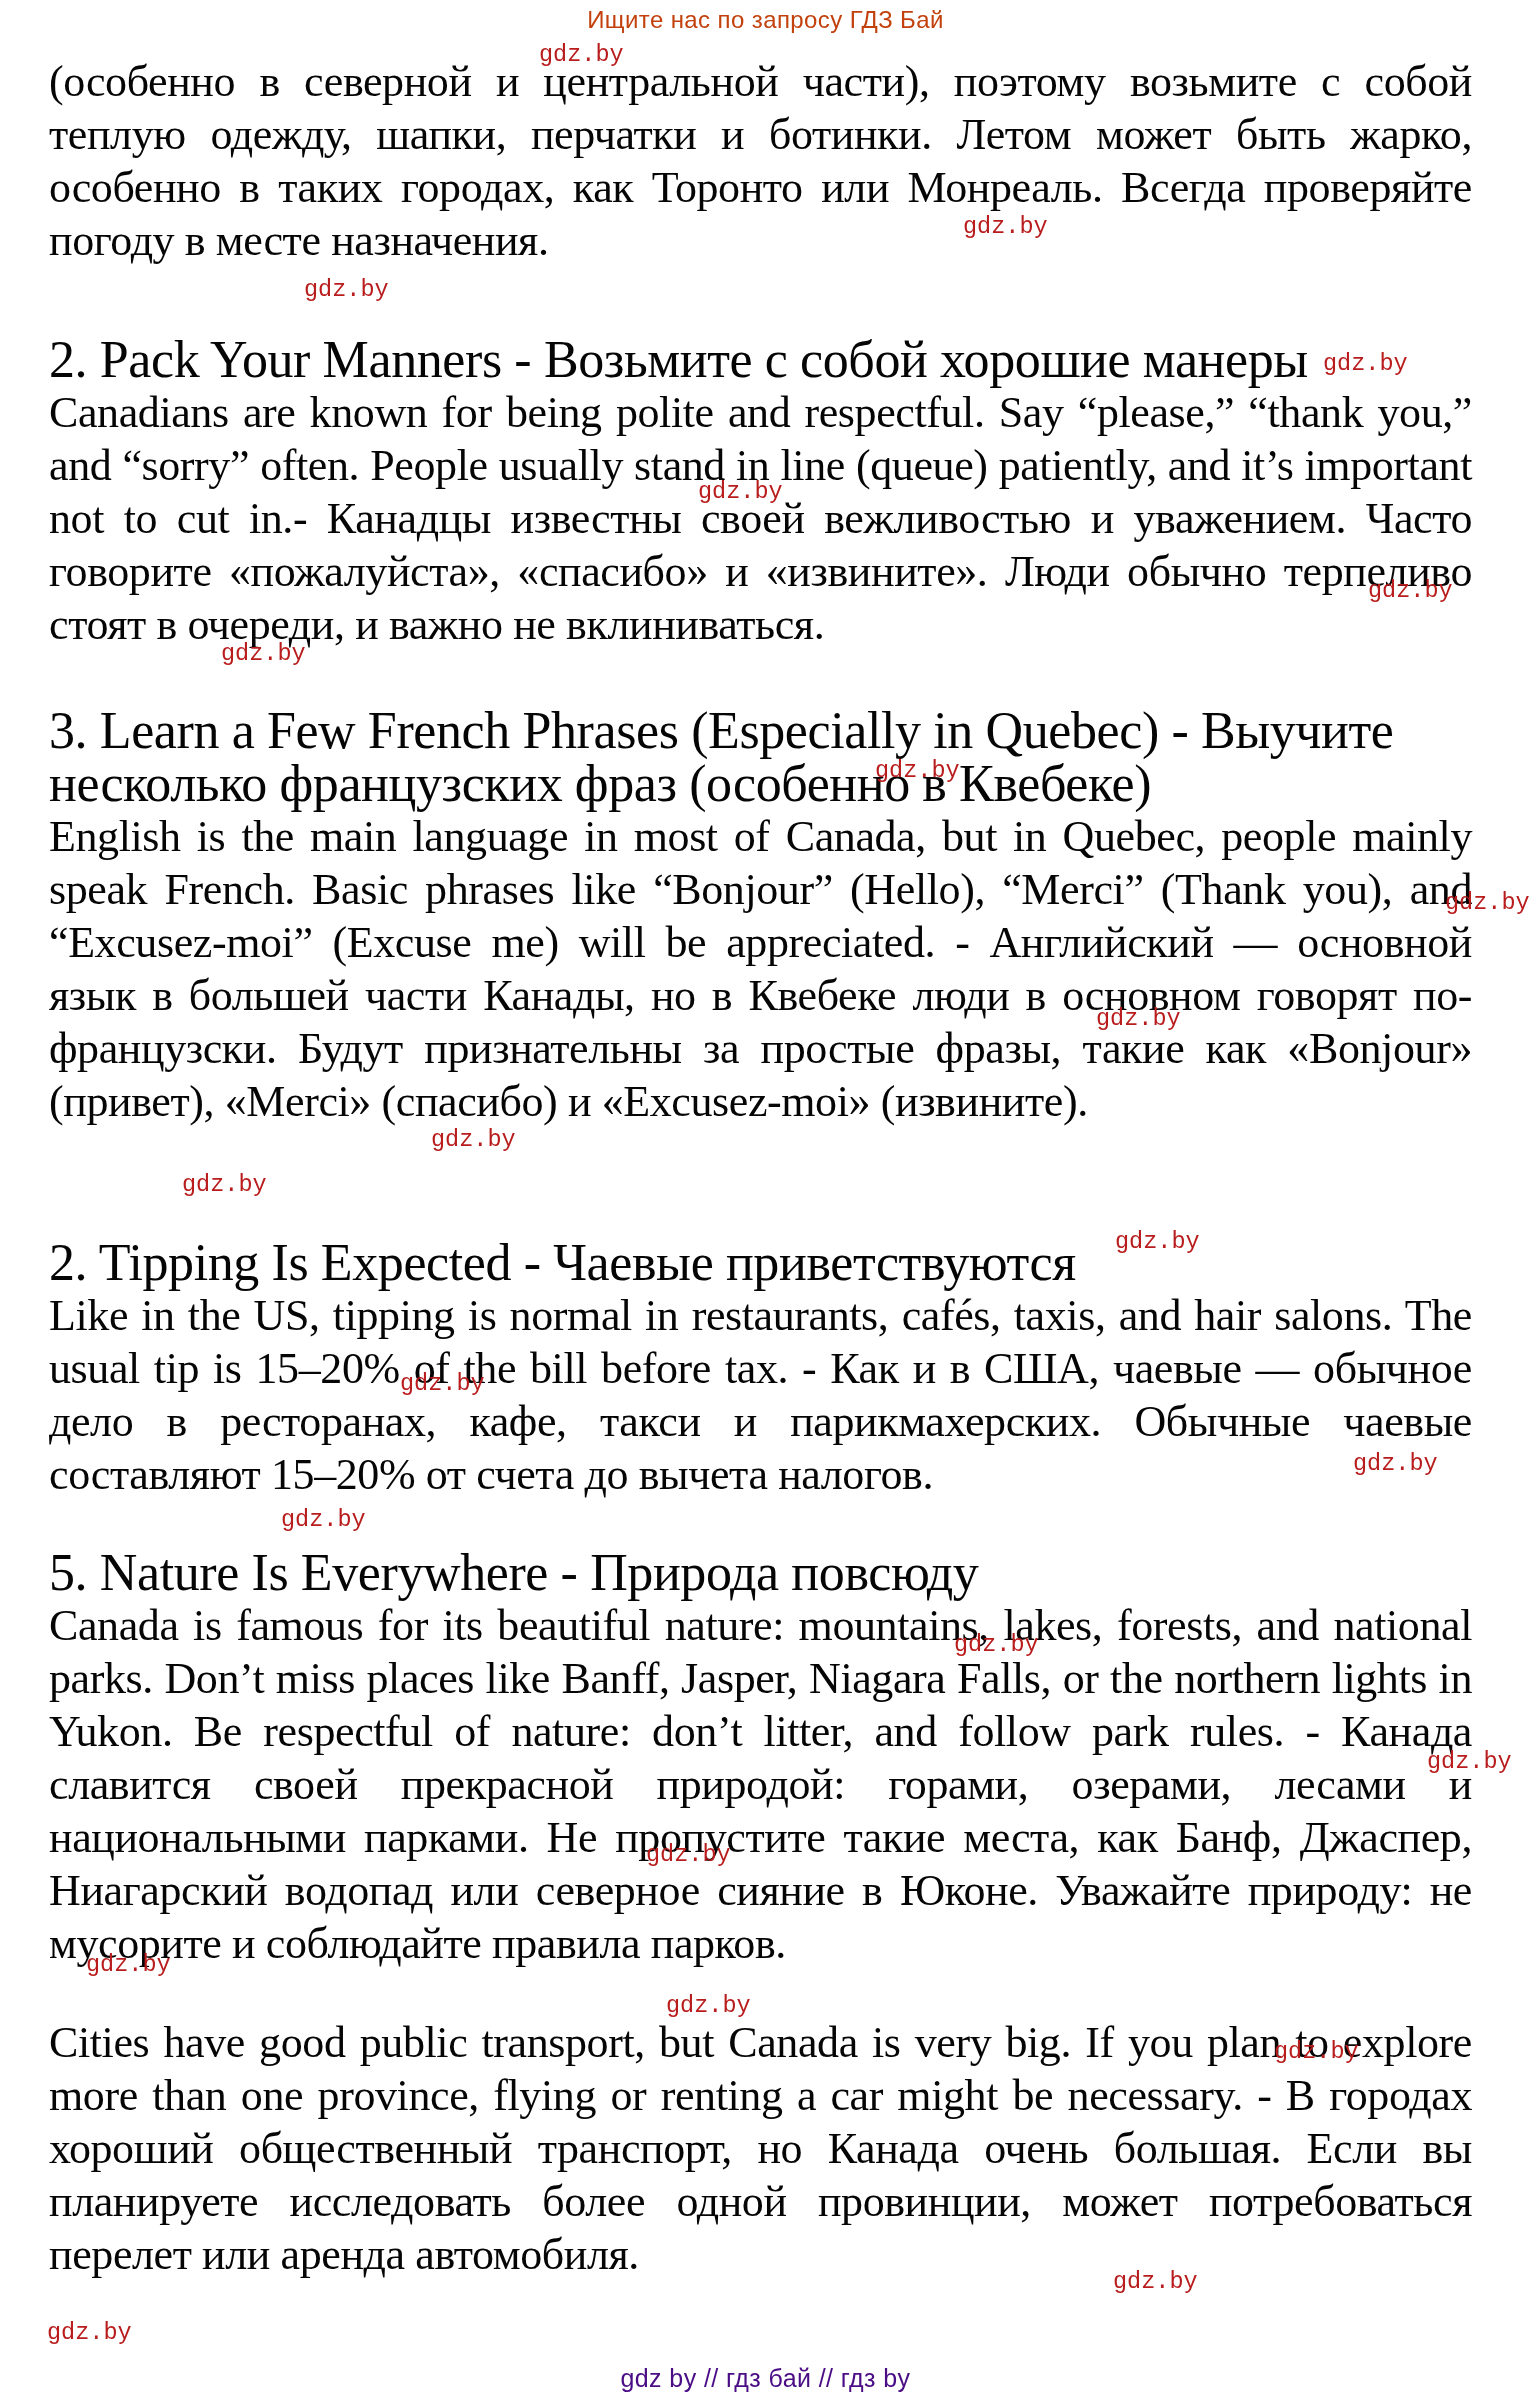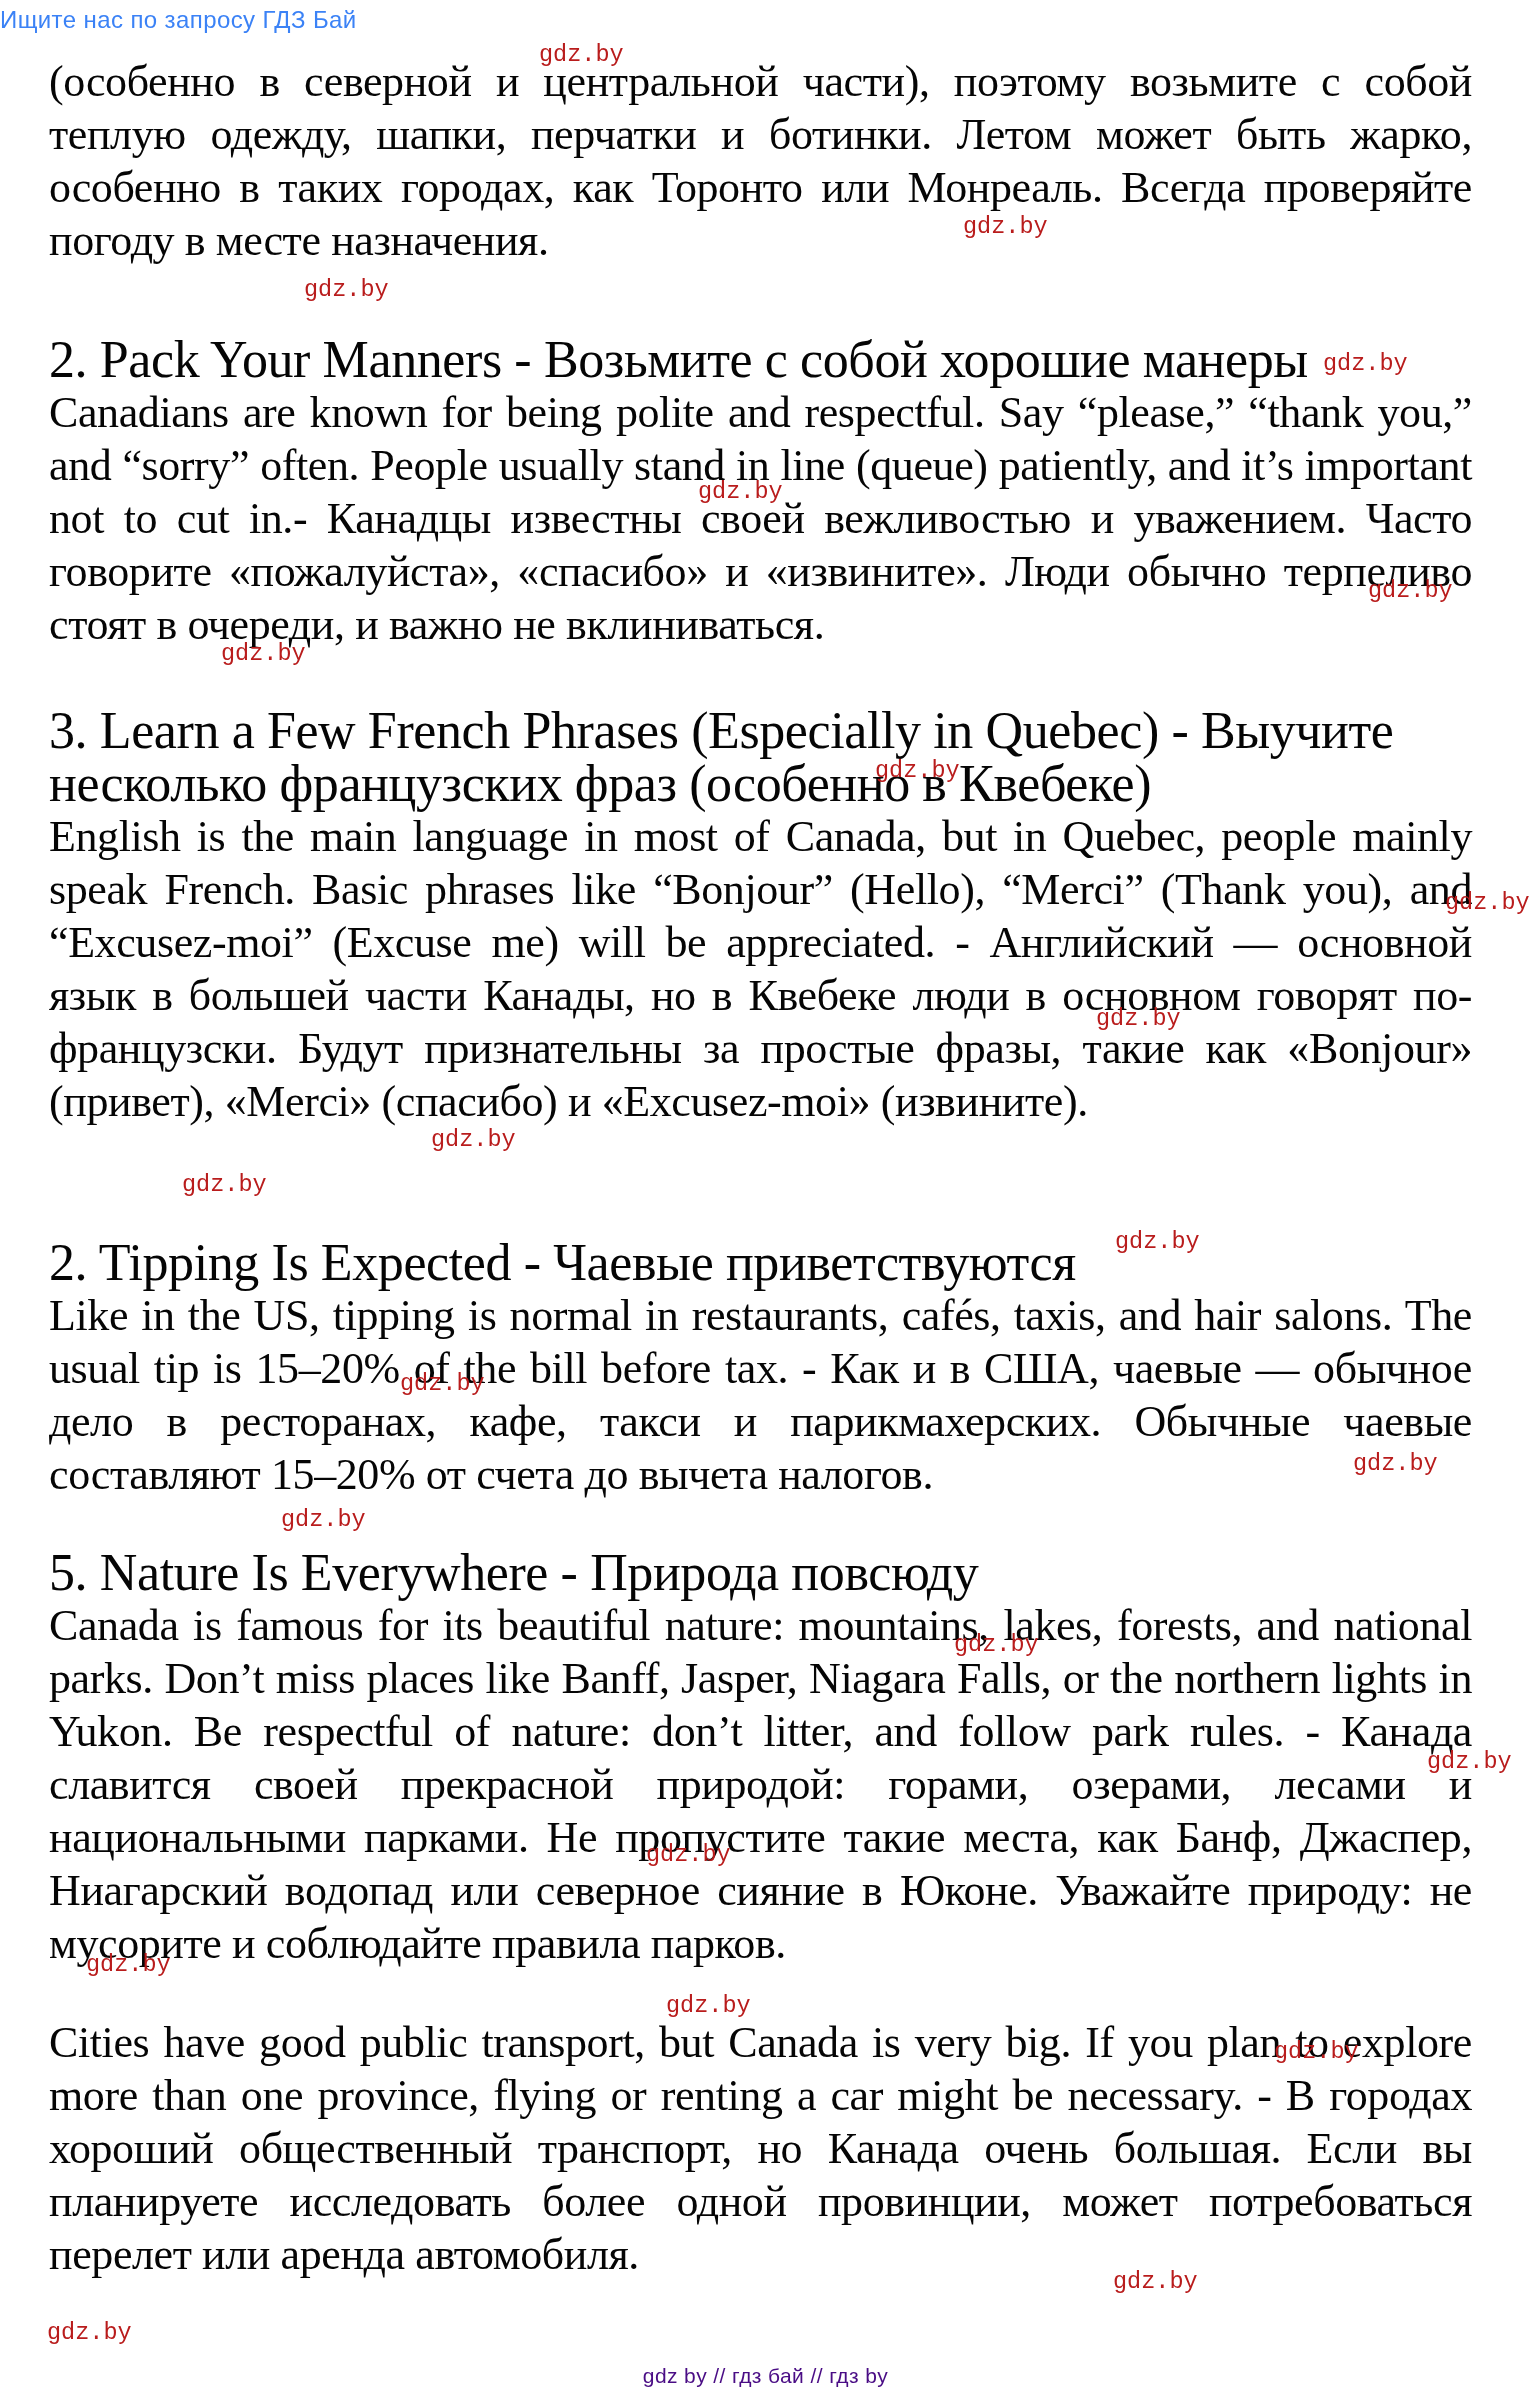--- a/index.html
+++ b/index.html
@@ -10,24 +10,24 @@
     background: #ffffff;
     overflow: hidden;
     font-family: "Liberation Serif", serif;
     color: #050505;
   }
   .green-header {
     position: absolute;
     top: 6.3px;
     left: 0;
     width: 100%;
-    text-align: left;
+    text-align: center;
     font-family: "Liberation Sans", sans-serif;
     font-size: 24px;
-    color: #3b82f6;
+    color: #c2410c;
     letter-spacing: 0.4px;
   }
   .block {
     position: absolute;
     left: 49px;
     width: 1423px;
     margin: 0;
   }
   .para {
     font-size: 44px;
@@ -52,21 +52,21 @@
     color: #b91c1c;
     white-space: nowrap;
   }
   .footer {
     position: absolute;
     top: 2364px;
     left: 0;
     width: 100%;
     text-align: center;
     font-family: "Liberation Sans", sans-serif;
-    font-size: 21px;
+    font-size: 25px;
     color: #4a0d85;
     letter-spacing: 0.4px;
   }
 </style>
 </head>
 <body>
 
 <div class="page">
 
   <div class="green-header">Ищите нас по запросу ГДЗ Бай</div>

